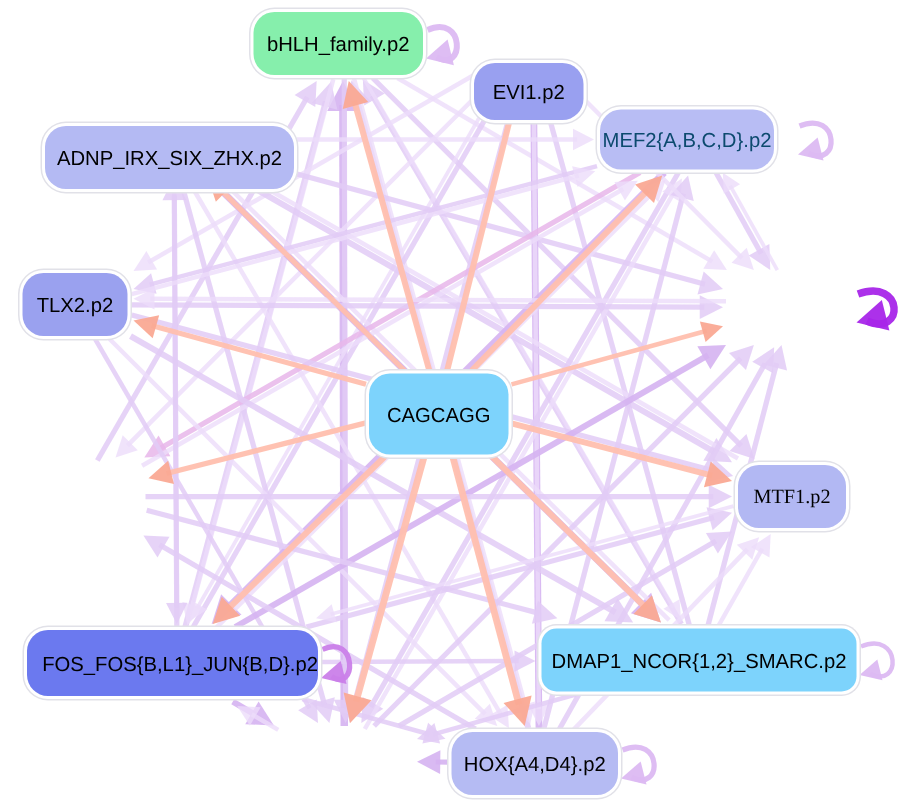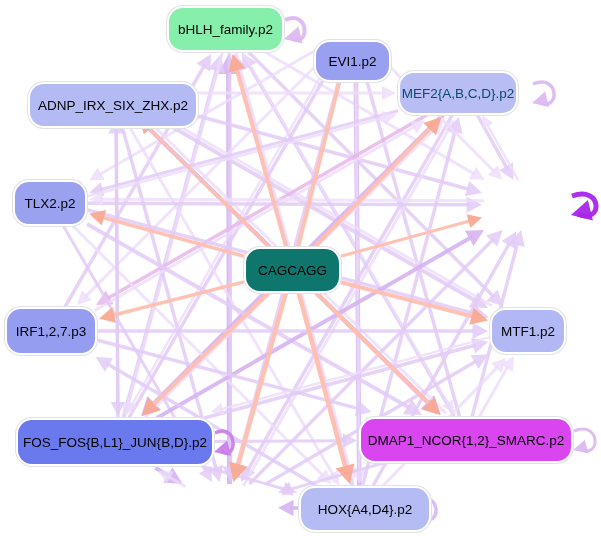--- a/index.html
+++ b/index.html
@@ -206,31 +206,28 @@
     </div>
     <div class="node" style="left: 30px; top: 72px; width: 166px; height: 42px; background: rgb(180, 186, 243); color: rgb(0, 0, 0); margin-top: 12px;">
       <span>ADNP_IRX_SIX_ZHX.p2</span>
     </div>
     <div class="node" style="left: 400px; top: 73px; width: 116px; height: 40px; background: rgb(184, 189, 244); color: #0c4a6e;">
       <span>MEF2{A,B,C,D}.p2</span>
     </div>
     <div class="node" style="left: 15px; top: 182px; width: 70px; height: 42px; background: rgb(154, 161, 239); color: rgb(0, 0, 0); align-items: center;">
       <span>TLX2.p2</span>
     </div>
-    <div class="node" style="left: 246px; top: 249px; width: 93px; height: 42px; background: #0f766e; color: rgb(0, 0, 0);">
+    <div class="node" style="left: 246px; top: 249px; width: 93px; height: 54px; background: #7dd3fc; color: rgb(0, 0, 0);">
       <span>CAGCAGG</span>
     </div>
-    <div class="node" style="left: 7px; top: 309px; width: 88px; height: 44px; background: rgb(149, 157, 240); color: rgb(0, 0, 0);">
-      <span>IRF1,2,7.p3</span>
-    </div>
-    <div class="node" style="left: 492px; top: 310px; width: 72px; height: 42px; background: rgb(178, 184, 243); color: rgb(0, 0, 0);">
+    <div class="node" style="left: 492px; top: 310px; width: 72px; height: 42px; background: rgb(178, 184, 243); color: rgb(0, 0, 0); font-family: Liberation Serif, serif;">
       <span>MTF1.p2</span>
     </div>
-    <div class="node" style="left: 18px; top: 420px; width: 194px; height: 44px; background: rgb(107, 121, 239); color: rgb(0, 0, 0);">
+    <div class="node" style="left: 18px; top: 420px; width: 194px; height: 44px; background: rgb(107, 121, 239); color: rgb(0, 0, 0); justify-content: flex-end;">
       <span>FOS_FOS{B,L1}_JUN{B,D}.p2</span>
     </div>
-    <div class="node" style="left: 361px; top: 419px; width: 210px; height: 42px; background: #d946ef; color: rgb(0, 0, 0);">
+    <div class="node" style="left: 361px; top: 419px; width: 210px; height: 42px; background: #7dd3fc; color: rgb(0, 0, 0); border-radius: 10px;">
       <span>DMAP1_NCOR{1,2}_SMARC.p2</span>
     </div>
-    <div class="node" style="left: 301px; top: 488px; width: 128px; height: 42px; background: rgb(181, 187, 243); color: rgb(0, 0, 0);">
+    <div class="node" style="left: 301px; top: 488px; width: 111px; height: 42px; background: rgb(181, 187, 243); color: rgb(0, 0, 0);">
       <span>HOX{A4,D4}.p2</span>
     </div>
   </div>
 
 </body></html>

